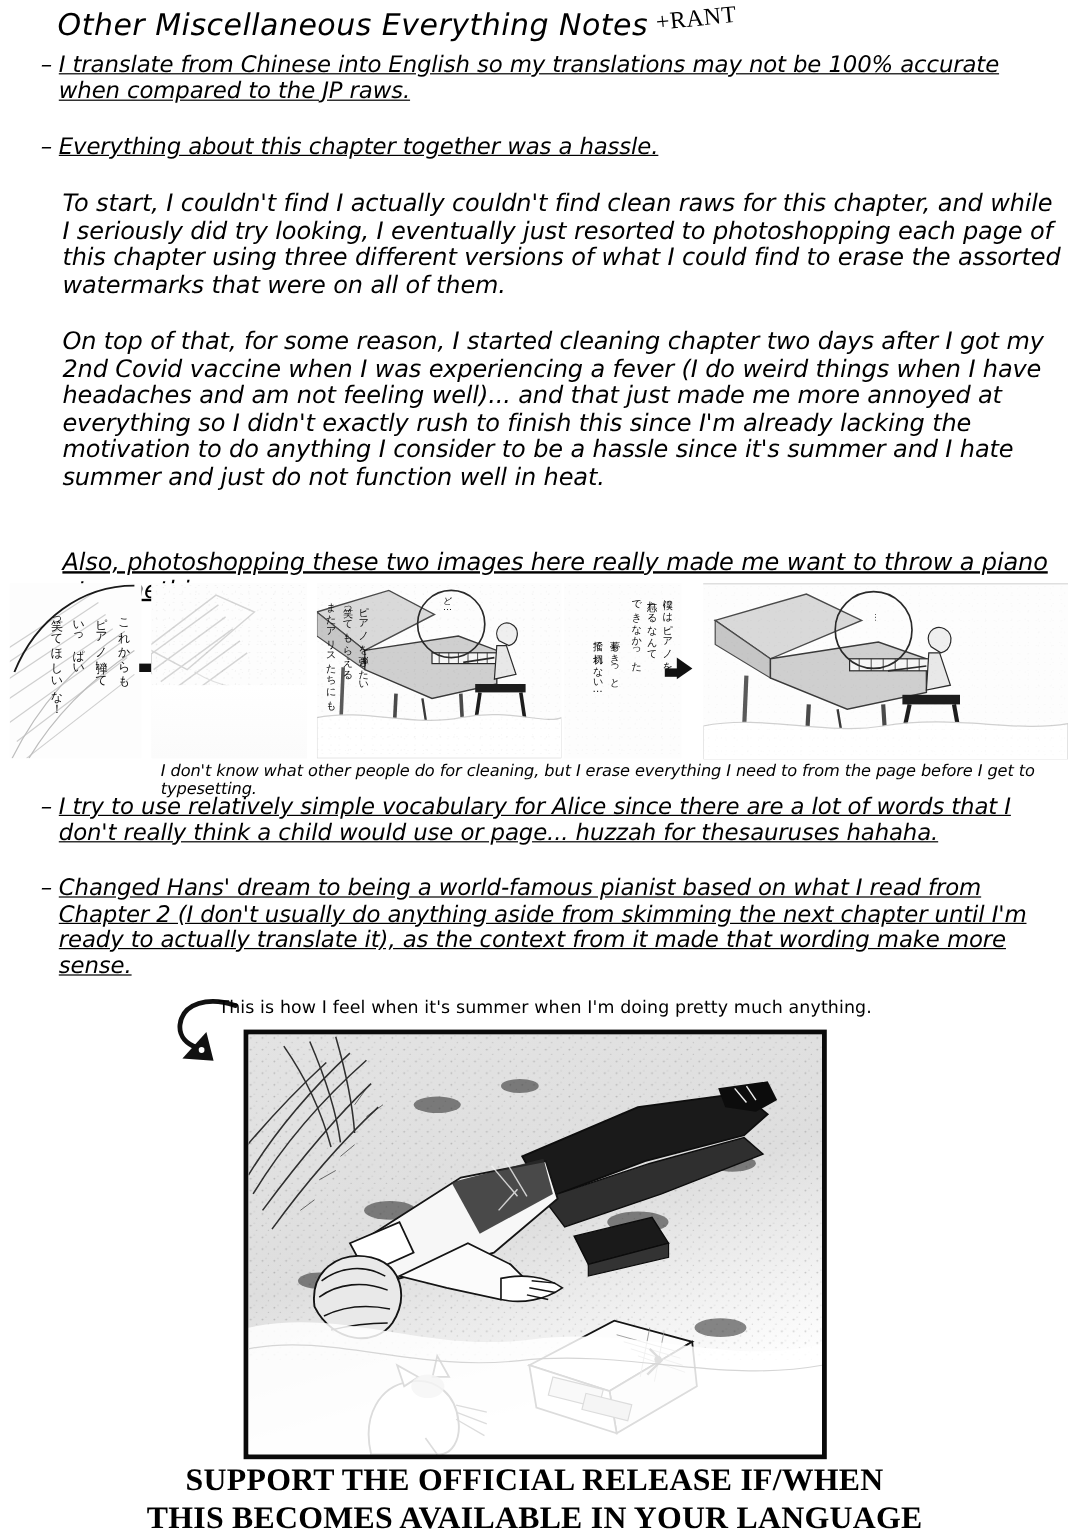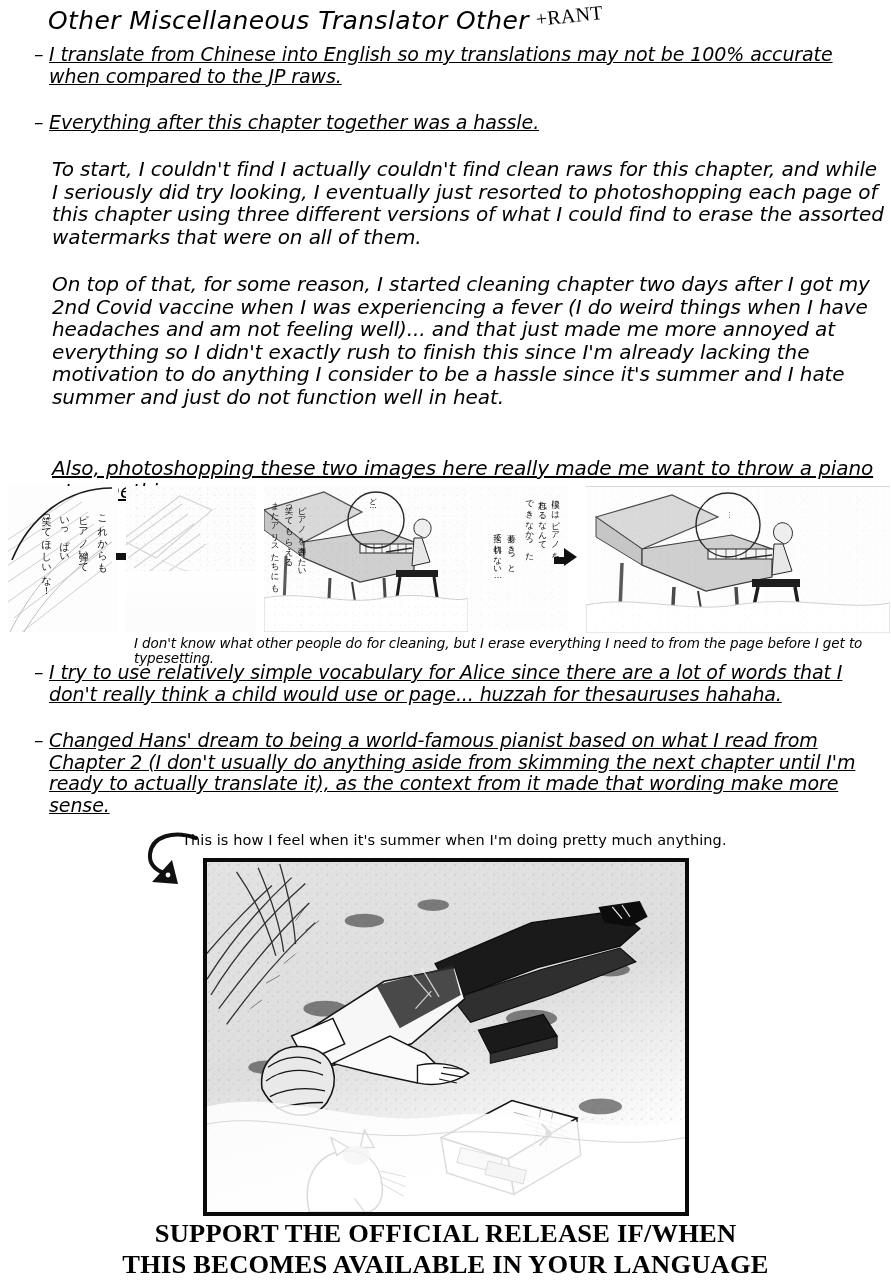--- a/index.html
+++ b/index.html
@@ -207,31 +207,31 @@
     line-height: 31px;
     letter-spacing: 0.2px;
     transform: scaleX(1.02);
   }
   #support div { white-space: nowrap; }
 </style>
 </head>
 <body>
 
 <div id="header">
-  <span id="title" class="hand">Other Miscellaneous Translator Other</span><span id="rant">+RANT</span>
+  <span id="title" class="hand">Other Miscellaneous Everything Notes</span><span id="rant">+RANT</span>
 </div>
 
 <div class="bullet" style="top:44px;">
   <span class="dash hand">–</span>
   <span class="btext hand">I translate from Chinese into English so my translations may not be 100% accurate when compared to the JP raws.</span>
 </div>
 
 <div class="bullet" style="top:112px;">
   <span class="dash hand">–</span>
-  <span class="btext hand">Everything after this chapter together was a hassle.</span>
+  <span class="btext hand">Everything about this chapter together was a hassle.</span>
 </div>
 
 <div class="para hand" style="top:158px;">To start, I couldn't find I actually couldn't find clean raws for this chapter, and while I seriously did try looking, I eventually just resorted to photoshopping each page of this chapter using three different versions of what I could find to erase the assorted watermarks that were on all of them.</div>
 <div class="para hand" style="top:273px;">On top of that, for some reason, I started cleaning chapter two days after I got my 2nd Covid vaccine when I was experiencing a fever (I do weird things when I have headaches and am not feeling well)... and that just made me more annoyed at everything so I didn't exactly rush to finish this since I'm already lacking the motivation to do anything I consider to be a hassle since it's summer and I hate summer and just do not function well in heat.</div>
 <div class="para hand" style="top:457px;text-decoration:underline;">Also, photoshopping these two images here really made me want to throw a piano at something.</div>
 
 <div id="strip">
 
   <div class="panel" style="left:0px; width:110px;">
     <div class="scene">

